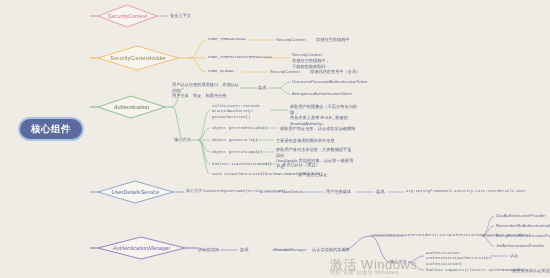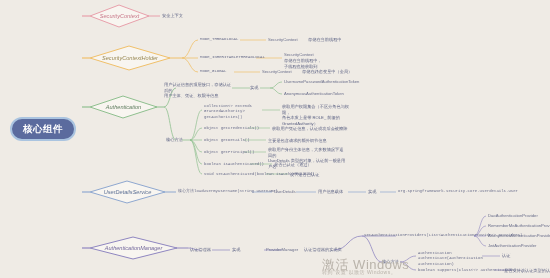--- a/index.html
+++ b/index.html
@@ -3,21 +3,21 @@
 <meta charset="utf-8">
 <style>
   html,body{margin:0;padding:0;}
   body{
     width:550px;height:278px;
     background:#efebe5;
     font-family:"Liberation Sans", sans-serif;
     overflow:hidden;
     position:relative;
   }
-  #canvas{position:absolute;left:4px;top:0;width:510px;height:278px;}
+  #canvas{position:absolute;left:12px;top:0;width:510px;height:278px;}
   svg#wires{position:absolute;left:0;top:0;width:550px;height:278px;}
 
   .node{position:absolute;box-sizing:border-box;}
 
   
   .root{
     left:6px;top:117px;width:66px;height:24px;
     background:#5b6b9e;
     border:2px solid #aac4e0;
     border-radius:13px;

